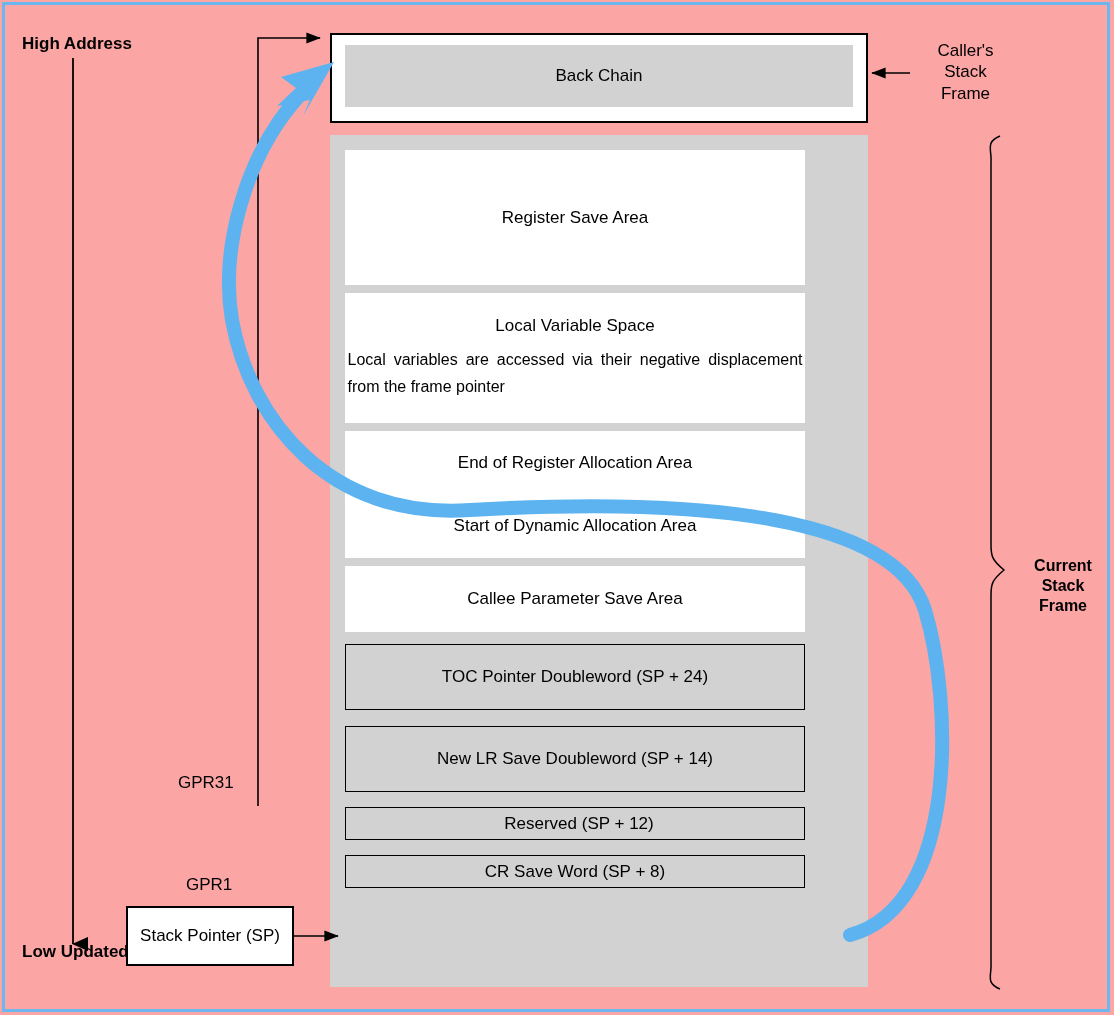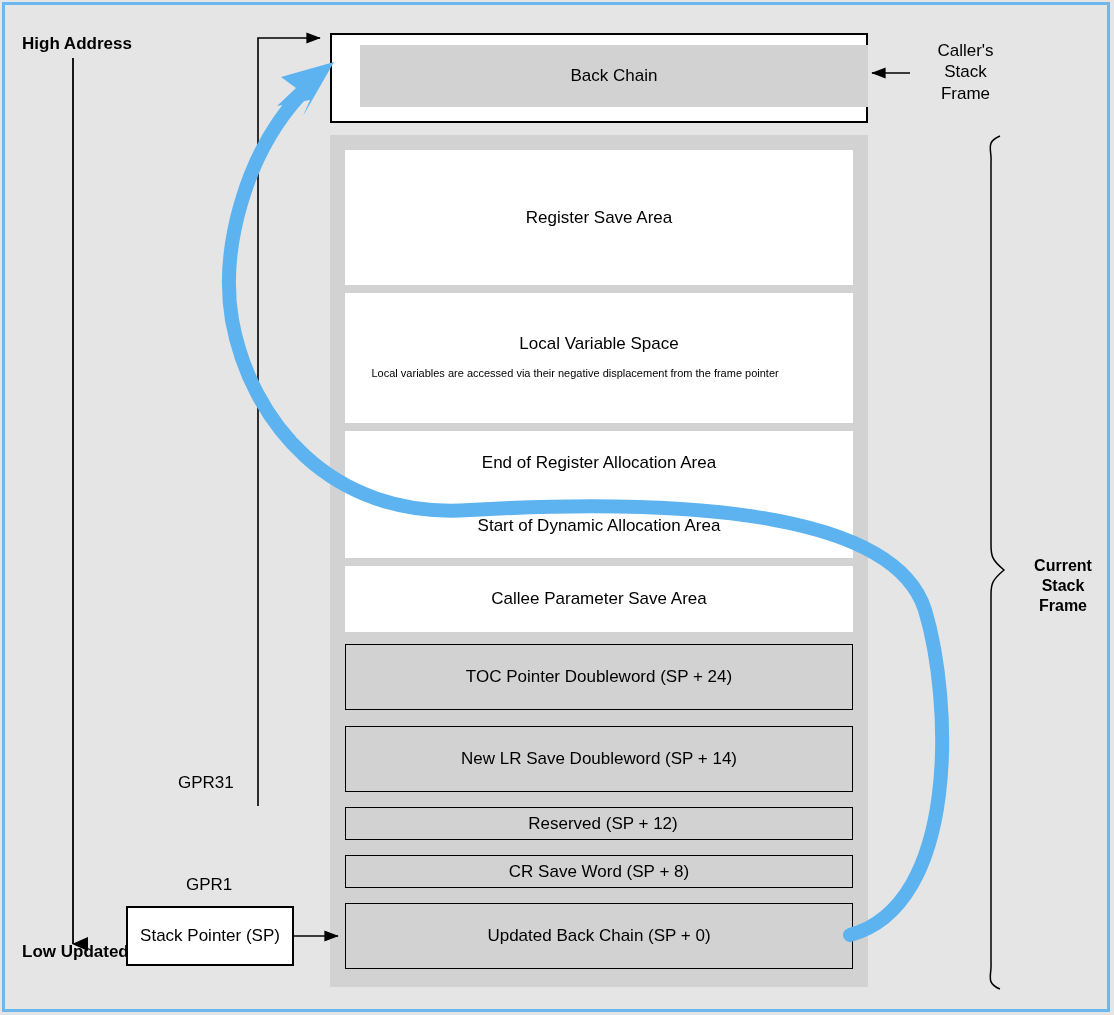--- a/index.html
+++ b/index.html
@@ -7,21 +7,21 @@
     padding: 0;
     background: #ffffff;
   }
   body {
     font-family: "Liberation Sans", sans-serif;
   }
   #canvas {
     position: relative;
     width: 1114px;
     height: 1015px;
-    background: #e5e5e5;
+    background: #fca5a5;
     box-sizing: border-box;
     overflow: hidden;
   }
   .outer-frame {
     position: absolute;
     left: 2px;
     top: 2px;
     width: 1108px;
     height: 1010px;
     border: 3px solid #6cb8ee;
@@ -45,21 +45,21 @@
     left: 330px;
     top: 33px;
     width: 538px;
     height: 90px;
     border: 2px solid #000000;
     box-sizing: border-box;
     background: #ffffff;
   }
   .caller-inner {
     position: absolute;
-    left: 360px;
+    left: 345px;
     top: 45px;
     width: 508px;
     height: 62px;
     background: #d2d2d2;
     display: flex;
     align-items: center;
     justify-content: center;
     font-size: 17px;
     color: #000;
   }
@@ -70,39 +70,39 @@
     left: 330px;
     top: 135px;
     width: 538px;
     height: 852px;
     background: #d2d2d2;
     box-sizing: border-box;
   }
   .slot {
     position: absolute;
     left: 15px;
-    width: 508px;
+    width: 460px;
     box-sizing: border-box;
     display: flex;
     flex-direction: column;
     align-items: center;
     justify-content: center;
     font-size: 17px;
     color: #000000;
     background: #ffffff;
   }
   .slot.gray {
     background: #d2d2d2;
     border: 1.5px solid #000000;
   }
   .slot .just-text {
     width: 455px;
     text-align: justify;
     text-align-last: left;
-    font-size: 11px;
+    font-size: 16px;
     line-height: 1.7;
     margin-top: 10px;
   }
   .slot .title-line { }
 
   
   .reg-box {
     position: absolute;
     border: 2px solid #000000;
     box-sizing: border-box;
@@ -171,23 +171,20 @@
     </div>
 
     <div class="slot gray" style="top:672px; height:33px;padding-left:8px;">
       <div class="title-line">Reserved (SP + 12)</div>
     </div>
 
     <div class="slot gray" style="top:720px; height:33px;">
       <div class="title-line">CR Save Word (SP + 8)</div>
     </div>
 
-    <div class="slot gray" style="top:768px; height:66px;">
-      <div class="title-line">Updated Back Chain (SP + 0)</div>
-    </div>
   </div>
 
   <div class="lbl" style="left:178px; top:772px;">GPR31</div>
 
 
   <div class="lbl" style="left:186px; top:874px;">GPR1</div>
 
   <div class="reg-box" id="sp-box">
     <span>Stack Pointer (SP)</span>
   </div>

